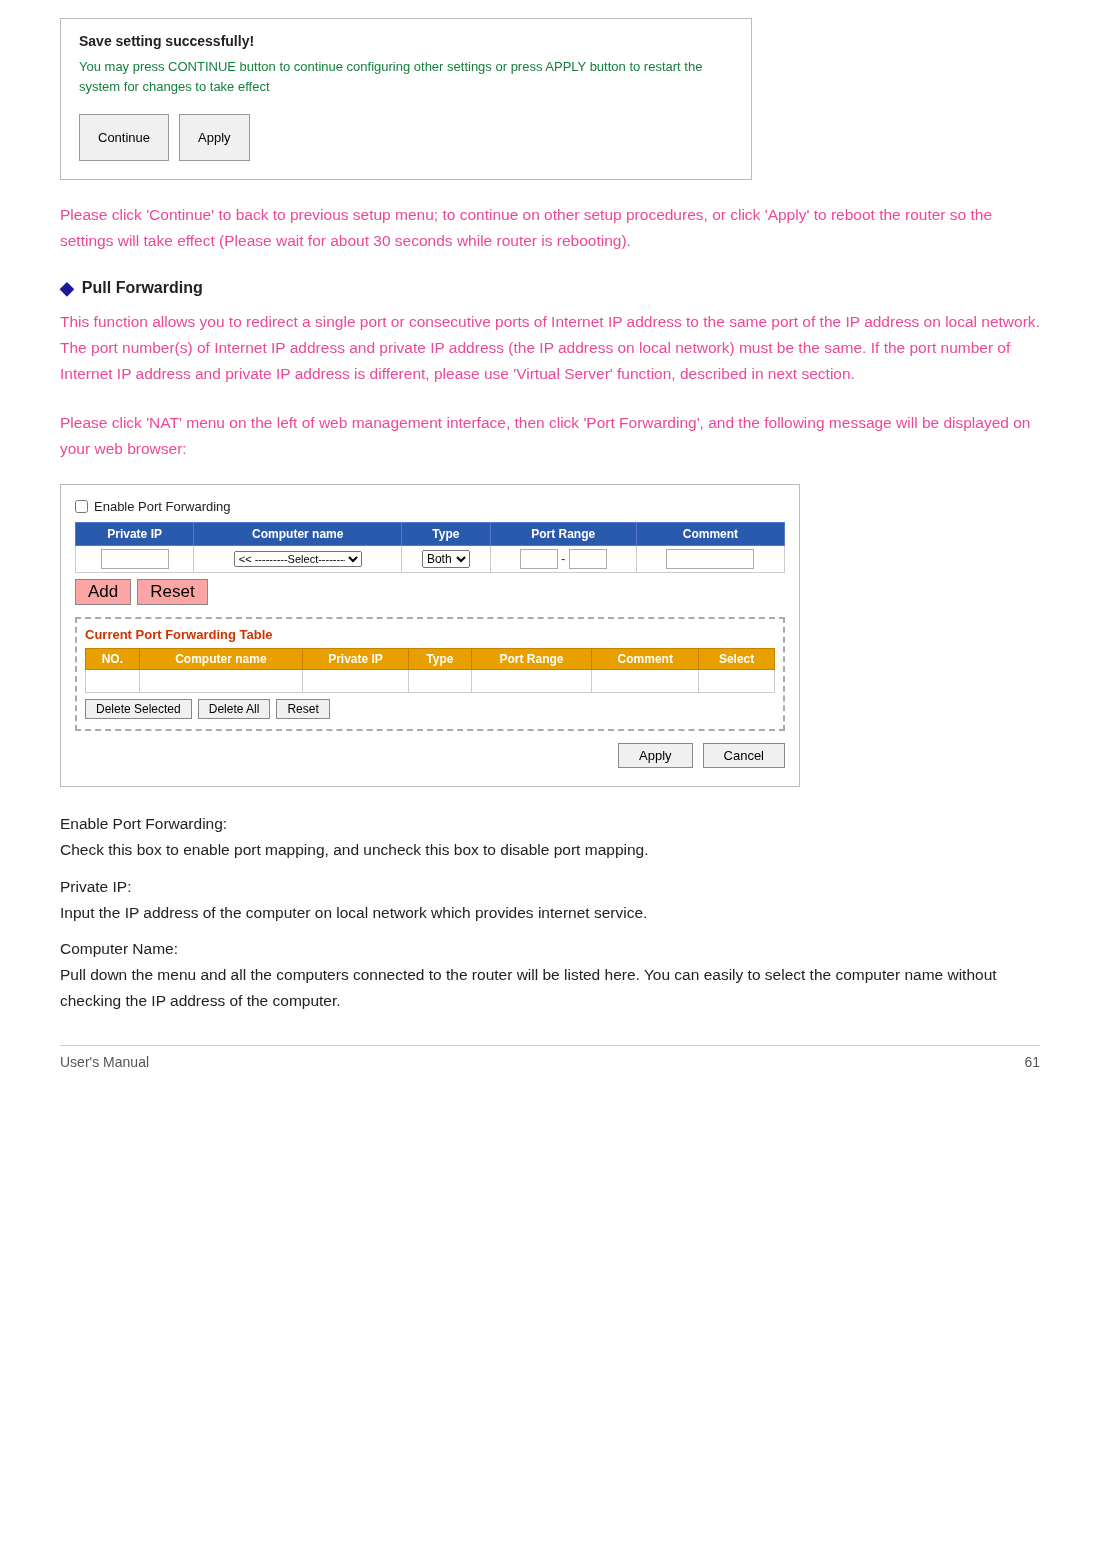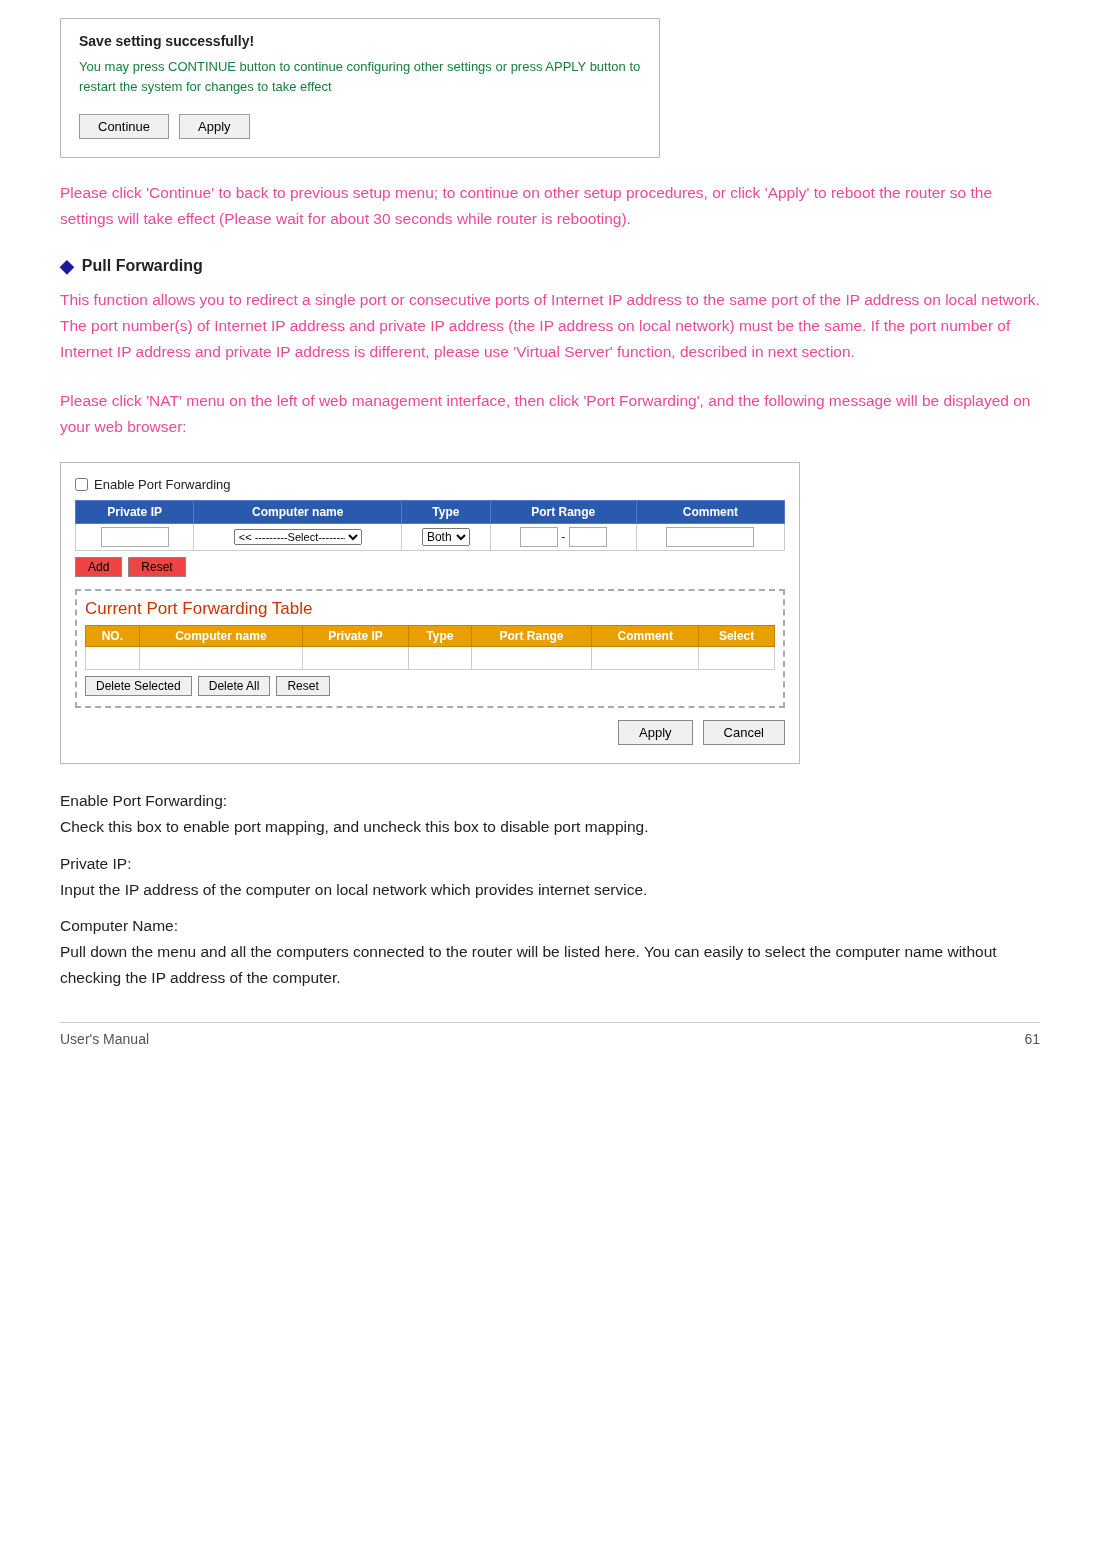--- a/index.html
+++ b/index.html
@@ -17,39 +17,39 @@
       padding: 18px 60px 30px 60px;
       max-width: 1100px;
     }
 
     
     .screenshot-box {
       border: 1px solid #bbb;
       background: #fff;
       padding: 14px 18px 18px 18px;
       margin-bottom: 22px;
-      width: 600px;
+      width: 692px;
     }
     .screenshot-box .save-title {
       font-weight: bold;
       font-size: 14px;
       margin-bottom: 8px;
     }
     .screenshot-box .save-desc {
       font-size: 13px;
       color: #15803d;
       margin-bottom: 18px;
       line-height: 1.5;
     }
     .screenshot-box .btn-row {
       display: flex;
       gap: 10px;
     }
     .screenshot-box .btn-row button {
-      padding: 4px 18px;
+      padding: 15px 18px;
       font-size: 13px;
       background: #f0f0f0;
       border: 1px solid #999;
       cursor: pointer;
     }
 
     
     .body-para {
       font-size: 15.5px;
       line-height: 1.7;
@@ -106,35 +106,35 @@
       text-align: center;
       background: #fff;
     }
     .pf-btn-row {
       display: flex;
       gap: 6px;
       margin-top: 6px;
     }
     .pf-btn-row button {
       padding: 2px 12px;
-      font-size: 12px;
-      background: #ef4444;
+      font-size: 17px;
+      background: #fca5a5;
       border: 1px solid #888;
       cursor: pointer;
     }
 
     
     .cpf-section {
       border: 2px dashed #aaa;
       padding: 8px 8px 10px 8px;
       margin-top: 12px;
     }
     .cpf-title {
-      font-size: 17px;
-      font-weight: normal;
+      font-size: 13px;
+      font-weight: bold;
       color: #cc3300;
       margin-bottom: 6px;
     }
     .cpf-table {
       width: 100%;
       border-collapse: collapse;
       font-size: 12px;
       margin-bottom: 6px;
     }
     .cpf-table th {

